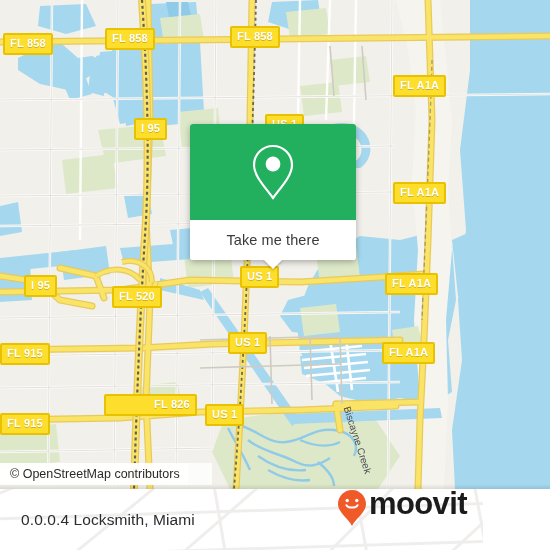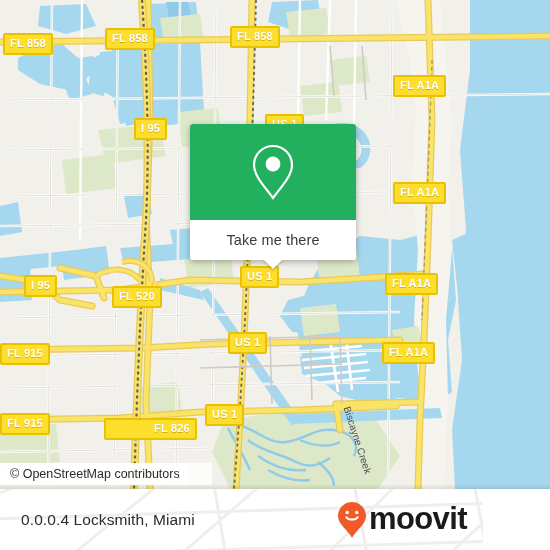--- a/index.html
+++ b/index.html
@@ -124,21 +124,21 @@
     position: absolute;
     left: 21px; top: 0; height: 61px;
     display: flex; align-items: center;
     font-size: 15.5px;
     color: #2c2c30;
     letter-spacing: .1px;
   }
   #brand {
     position: absolute;
     right: 16px; top: 0; height: 61px;
-    display: flex; align-items: center; gap: 2px;
+    display: flex; gap: 2px;
   }
   #brand-pin { display: block; }
   #brand-text {
     font-size: 31px;
     font-weight: bold;
     color: #1b1b1b;
     letter-spacing: -.6px;
     line-height: 1;
     position: relative;
     top: -1px;
@@ -373,21 +373,21 @@
         <div class="shield" style="left: 393px; top: 182px;">FL A1A</div>
         <div class="shield" style="left: 24px; top: 275px;">I 95</div>
         <div class="shield" style="left: 112px; top: 286px;">FL 520</div>
         <div class="shield" style="left: 240px; top: 266px;">US 1</div>
         <div class="shield" style="left: 385px; top: 273px;">FL A1A</div>
         <div class="shield" style="left: 228px; top: 332px;">US 1</div>
         <div class="shield" style="left: 0px; top: 343px;">FL 915</div>
         <div class="shield" style="left: 382px; top: 342px;">FL A1A</div>
         <div class="shield" style="left: 0px; top: 413px;">FL 915</div>
         <div class="shield" style="left: 205px; top: 404px;">US 1</div>
-        <div class="shield" style="left: 104px; top: 418px; padding-left: 48px;">FL 826</div>
+        <div class="shield" style="left: 104px; top: 394px; padding-left: 48px;">FL 826</div>
       </div>
 
     <div id="waterlabels">
         <div class="waterlabel" style="left: 352px; top: 405px; transform: rotate(72deg);">Biscayne Creek</div>
       </div>
 
     <div id="attribution">© OpenStreetMap contributors</div>
 
     <div id="popup">
       <div id="popup-green">

